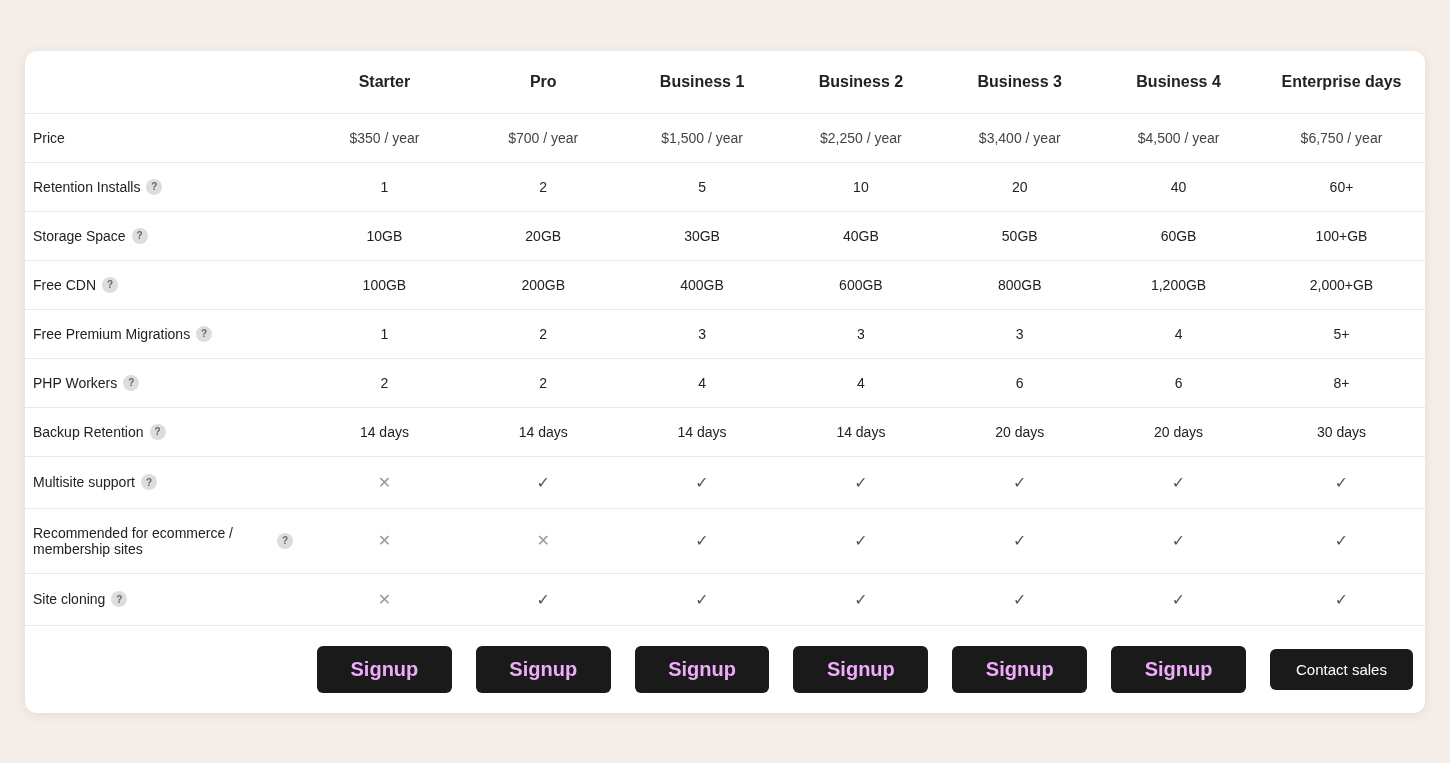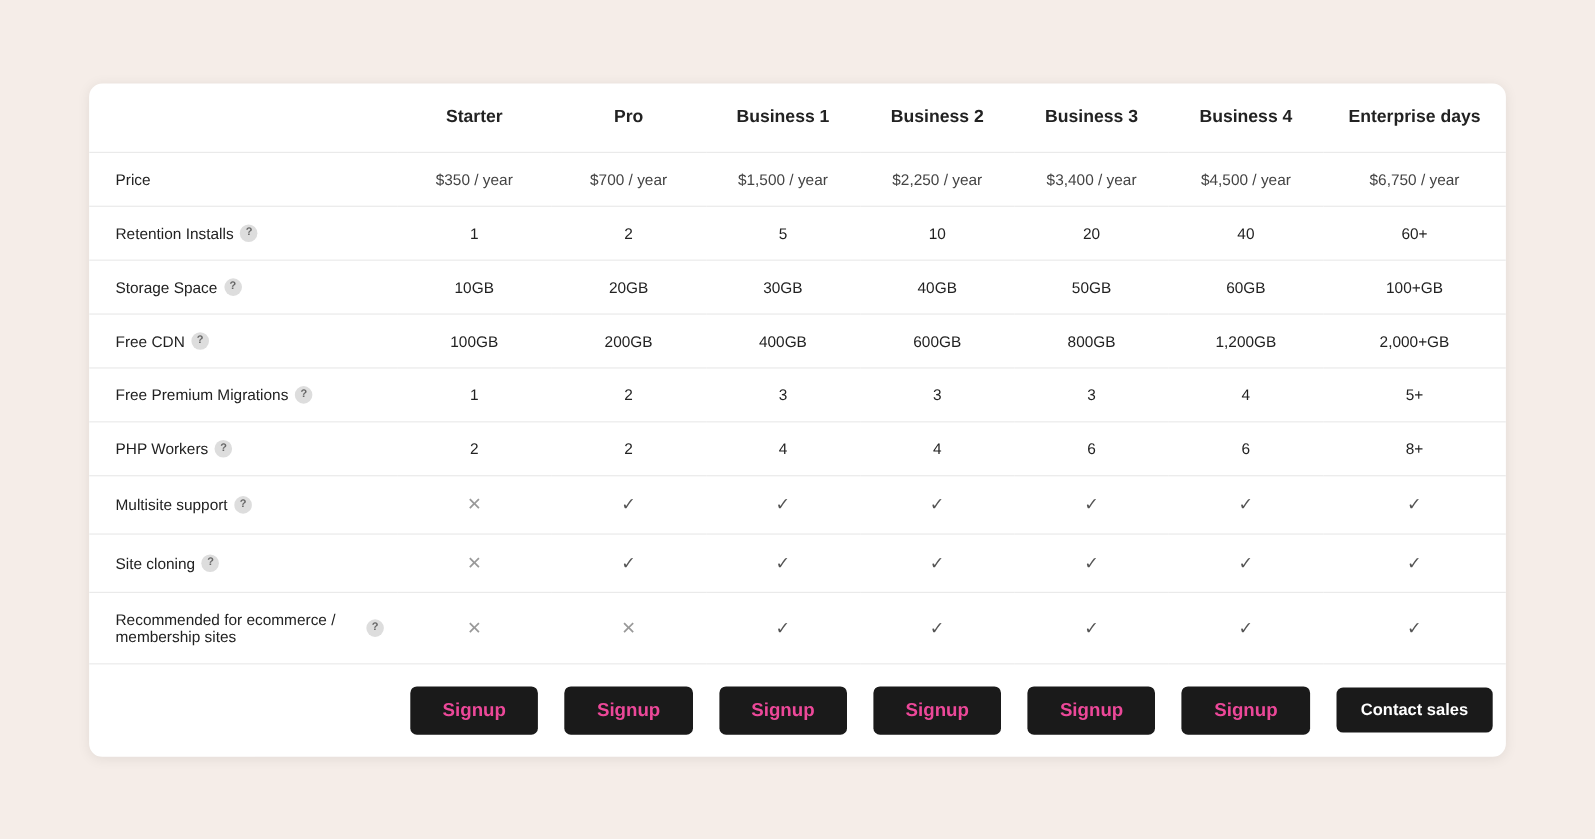--- a/index.html
+++ b/index.html
@@ -9,21 +9,21 @@
       display: flex;
       justify-content: center;
       align-items: center;
       min-height: 100vh;
       padding: 20px;
     }
     .table-container {
       background: #fff;
       border-radius: 12px;
       overflow: hidden;
-      width: 1288px;
+      width: 1400px;
       box-shadow: 0 2px 12px rgba(0,0,0,0.08);
     }
     table {
       width: 100%;
       border-collapse: collapse;
     }
     th, td {
       padding: 16px 12px;
       text-align: center;
       border-bottom: 1px solid #e8e8e8;
@@ -31,21 +31,21 @@
       color: #222;
     }
     th {
       font-weight: 700;
       font-size: 16px;
       padding: 22px 12px;
       border-bottom: 1px solid #e8e8e8;
     }
     td:first-child, th:first-child {
       text-align: left;
-      padding-left: 24px;
+      padding-left: 8px;
       width: 280px;
     }
     .feature-label {
       display: flex;
       align-items: center;
       gap: 6px;
       font-size: 14px;
       color: #222;
     }
     .help-icon {
@@ -74,38 +74,38 @@
       font-weight: 500;
       font-size: 14px;
       color: #444;
     }
     .btn-row td {
       padding: 20px 12px;
       border-bottom: none;
     }
     .signup-btn {
       background: #1a1a1a;
-      color: #ec4899;
+      color: #f0abfc;
       border: none;
       border-radius: 6px;
       padding: 12px 24px;
-      font-size: 17px;
+      font-size: 20px;
       font-weight: 600;
       cursor: pointer;
       width: 100%;
       max-width: 140px;
     }
     .contact-btn {
       background: #1a1a1a;
       color: #fff;
       border: none;
       border-radius: 6px;
       padding: 12px 16px;
       font-size: 15px;
-      font-weight: 700;
+      font-weight: 400;
       cursor: pointer;
       width: 100%;
       max-width: 160px;
       white-space: nowrap;
     }
     tr:last-child td {
       border-bottom: none;
     }
   </style>
 </head>
@@ -209,56 +209,71 @@
           <td>2</td>
           <td>4</td>
           <td>4</td>
           <td>6</td>
           <td>6</td>
           <td>8+</td>
         </tr>
         <tr>
           <td>
     <span class="feature-label">
+      <span>Backup Retention</span>
+      <span class="help-icon">?</span>
+    </span>
+  </td>
+          <td>14 days</td>
+          <td>14 days</td>
+          <td>14 days</td>
+          <td>14 days</td>
+          <td>20 days</td>
+          <td>20 days</td>
+          <td>30 days</td>
+        </tr>
+        <tr>
+          <td>
+    <span class="feature-label">
       <span>Multisite support</span>
       <span class="help-icon">?</span>
     </span>
   </td>
           <td><span class="cross">✕</span></td>
           <td><span class="check">✓</span></td>
           <td><span class="check">✓</span></td>
           <td><span class="check">✓</span></td>
           <td><span class="check">✓</span></td>
           <td><span class="check">✓</span></td>
           <td><span class="check">✓</span></td>
         </tr>
         <tr>
           <td>
     <span class="feature-label">
+      <span>Recommended for ecommerce / membership sites</span>
+      <span class="help-icon">?</span>
+    </span>
+  </td>
+          <td><span class="cross">✕</span></td>
+          <td><span class="cross">✕</span></td>
+          <td><span class="check">✓</span></td>
+          <td><span class="check">✓</span></td>
+          <td><span class="check">✓</span></td>
+          <td><span class="check">✓</span></td>
+          <td><span class="check">✓</span></td>
+        </tr>
+        <tr>
+          <td>
+    <span class="feature-label">
       <span>Site cloning</span>
       <span class="help-icon">?</span>
     </span>
   </td>
           <td><span class="cross">✕</span></td>
           <td><span class="check">✓</span></td>
-          <td><span class="check">✓</span></td>
-          <td><span class="check">✓</span></td>
-          <td><span class="check">✓</span></td>
-          <td><span class="check">✓</span></td>
-          <td><span class="check">✓</span></td>
-        </tr>
-        <tr>
-          <td>
-    <span class="feature-label">
-      <span>Recommended for ecommerce / membership sites</span>
-      <span class="help-icon">?</span>
-    </span>
-  </td>
-          <td><span class="cross">✕</span></td>
-          <td><span class="cross">✕</span></td>
           <td><span class="check">✓</span></td>
           <td><span class="check">✓</span></td>
           <td><span class="check">✓</span></td>
           <td><span class="check">✓</span></td>
           <td><span class="check">✓</span></td>
         </tr>
         <tr class="btn-row">
           <td></td>
           <td><button class="signup-btn">Signup</button></td>
           <td><button class="signup-btn">Signup</button></td>

